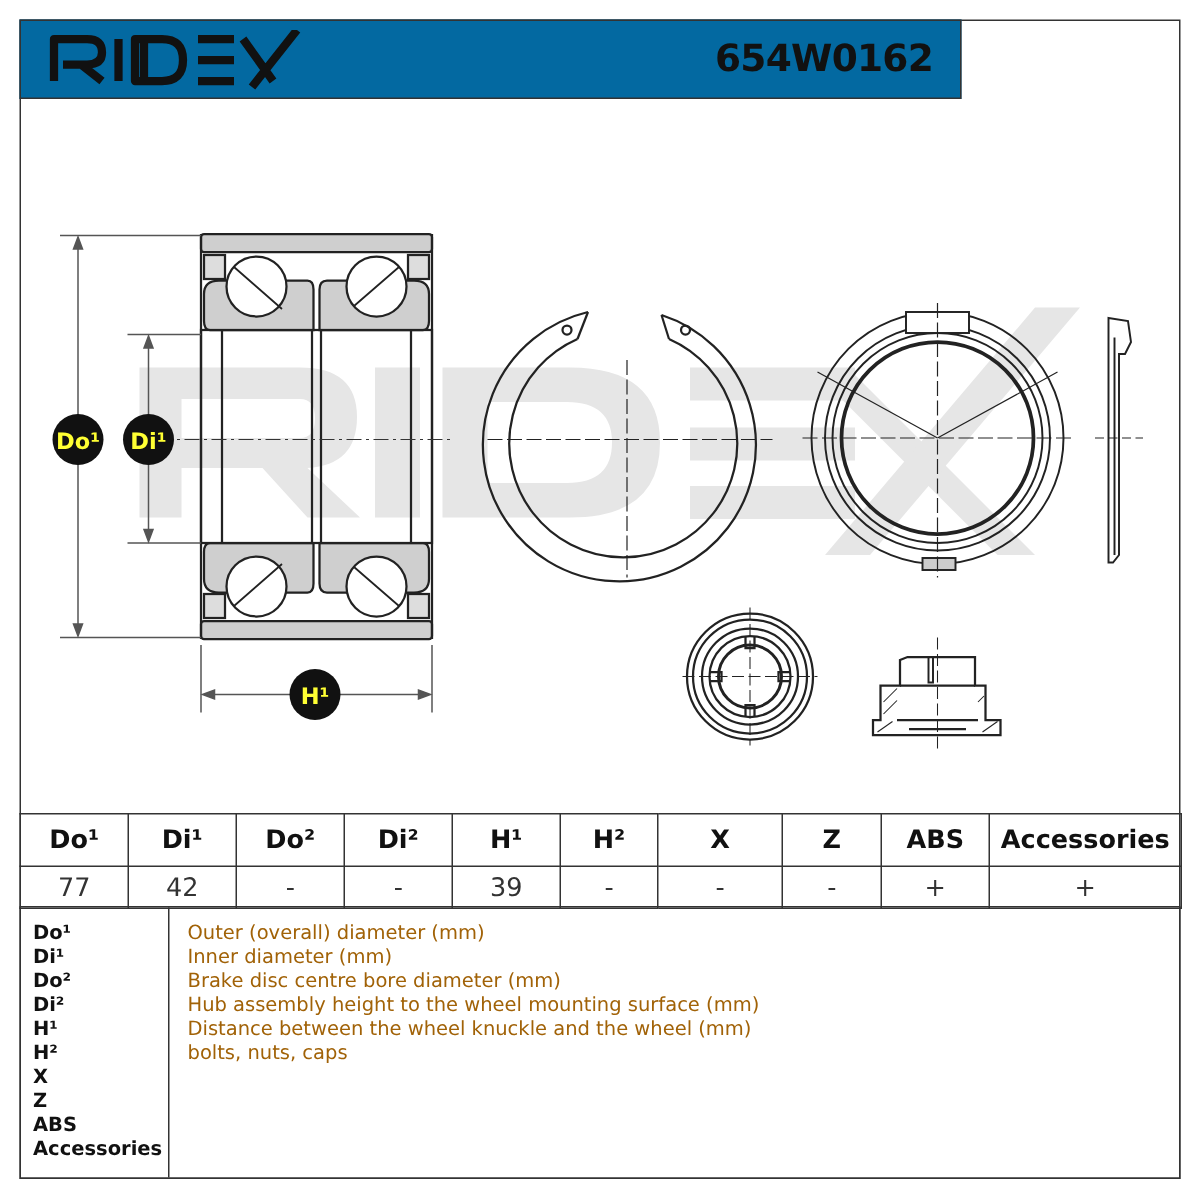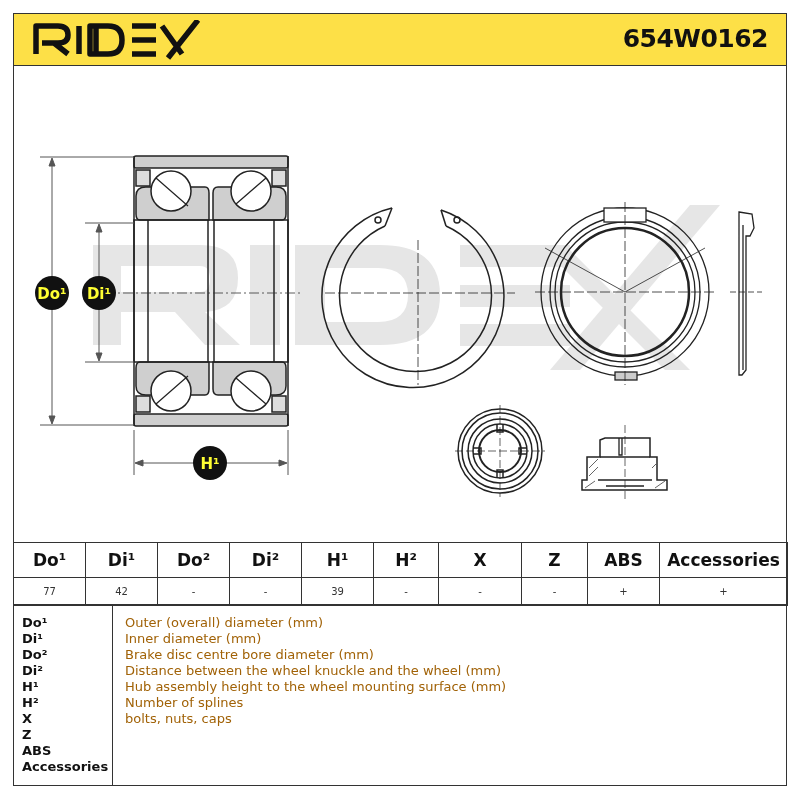--- a/index.html
+++ b/index.html
@@ -1,28 +1,28 @@
 <!DOCTYPE html>
 <html><head>
 <meta charset="utf-8">
 <style>
   html, body { margin: 0; padding: 0; background: #ffffff; }
   body { width: 800px; height: 800px; position: relative; overflow: hidden; font-family: "DejaVu Sans", "Liberation Sans", sans-serif; color: #111; }
   .frame { position: absolute; left: 13px; top: 13px; width: 774px; height: 773px; border: 1px solid #333; box-sizing: border-box; }
-  .header { position: absolute; left: 13px; top: 13px; width: 774px; height: 53px; background: #fde047; border: 1px solid #333; box-sizing: border-box; }
+  .header { position: absolute; left: 13px; top: 13px; width: 628px; height: 53px; background: #0369a1; border: 1px solid #333; box-sizing: border-box; }
   .logo { position: absolute; left: 18px; top: 6px; height: 40px; }
   .part-no { position: absolute; right: 18px; top: 10px; font-family: "DejaVu Sans", sans-serif; font-weight: bold; font-size: 25px; letter-spacing: -0.5px; color: #111; }
 
   .drawing { position: absolute; left: 14px; top: 67px; width: 772px; height: 475px; }
   .drawing svg { position: absolute; left: 0; top: 0; }
 
   table.spec { position: absolute; left: 13px; top: 542px; width: 774px; border-collapse: collapse; table-layout: fixed; }
   table.spec td, table.spec th { border: 1px solid #333; text-align: center; padding: 0; }
   table.spec th { height: 34px; font-weight: bold; font-size: 17px; color: #111; }
-  table.spec td { height: 27px; font-size: 10px; color: #333; }
+  table.spec td { height: 27px; font-size: 17px; color: #333; }
 
   .legend { position: absolute; left: 13px; top: 604px; width: 774px; height: 182px; border: 1px solid #333; box-sizing: border-box; }
   .legend .divider { position: absolute; left: 98px; top: 0; bottom: 0; border-left: 1px solid #333; }
   .legend .keys { position: absolute; left: 8px; top: 10px; }
   .legend .vals { position: absolute; left: 111px; top: 10px; }
   .legend .row { height: 16px; line-height: 16px; font-size: 13px; white-space: nowrap; }
   .legend .keys .row { font-weight: bold; color: #111; }
   .legend .vals .row { color: #a16207; }
 </style>
 </head>
@@ -228,18 +228,17 @@
     <div class="row">H²</div>
     <div class="row">X</div>
     <div class="row">Z</div>
     <div class="row">ABS</div>
     <div class="row">Accessories</div>
   </div>
   <div class="vals">
     <div class="row">Outer (overall) diameter (mm)</div>
     <div class="row">Inner diameter (mm)</div>
     <div class="row">Brake disc centre bore diameter (mm)</div>
+    <div class="row">Hub assembly height to the wheel mounting surface (mm)</div>
     <div class="row">Distance between the wheel knuckle and the wheel (mm)</div>
-    <div class="row">Hub assembly height to the wheel mounting surface (mm)</div>
-    <div class="row">Number of splines</div>
     <div class="row">bolts, nuts, caps</div>
   </div>
 </div>
 
 </body></html>

